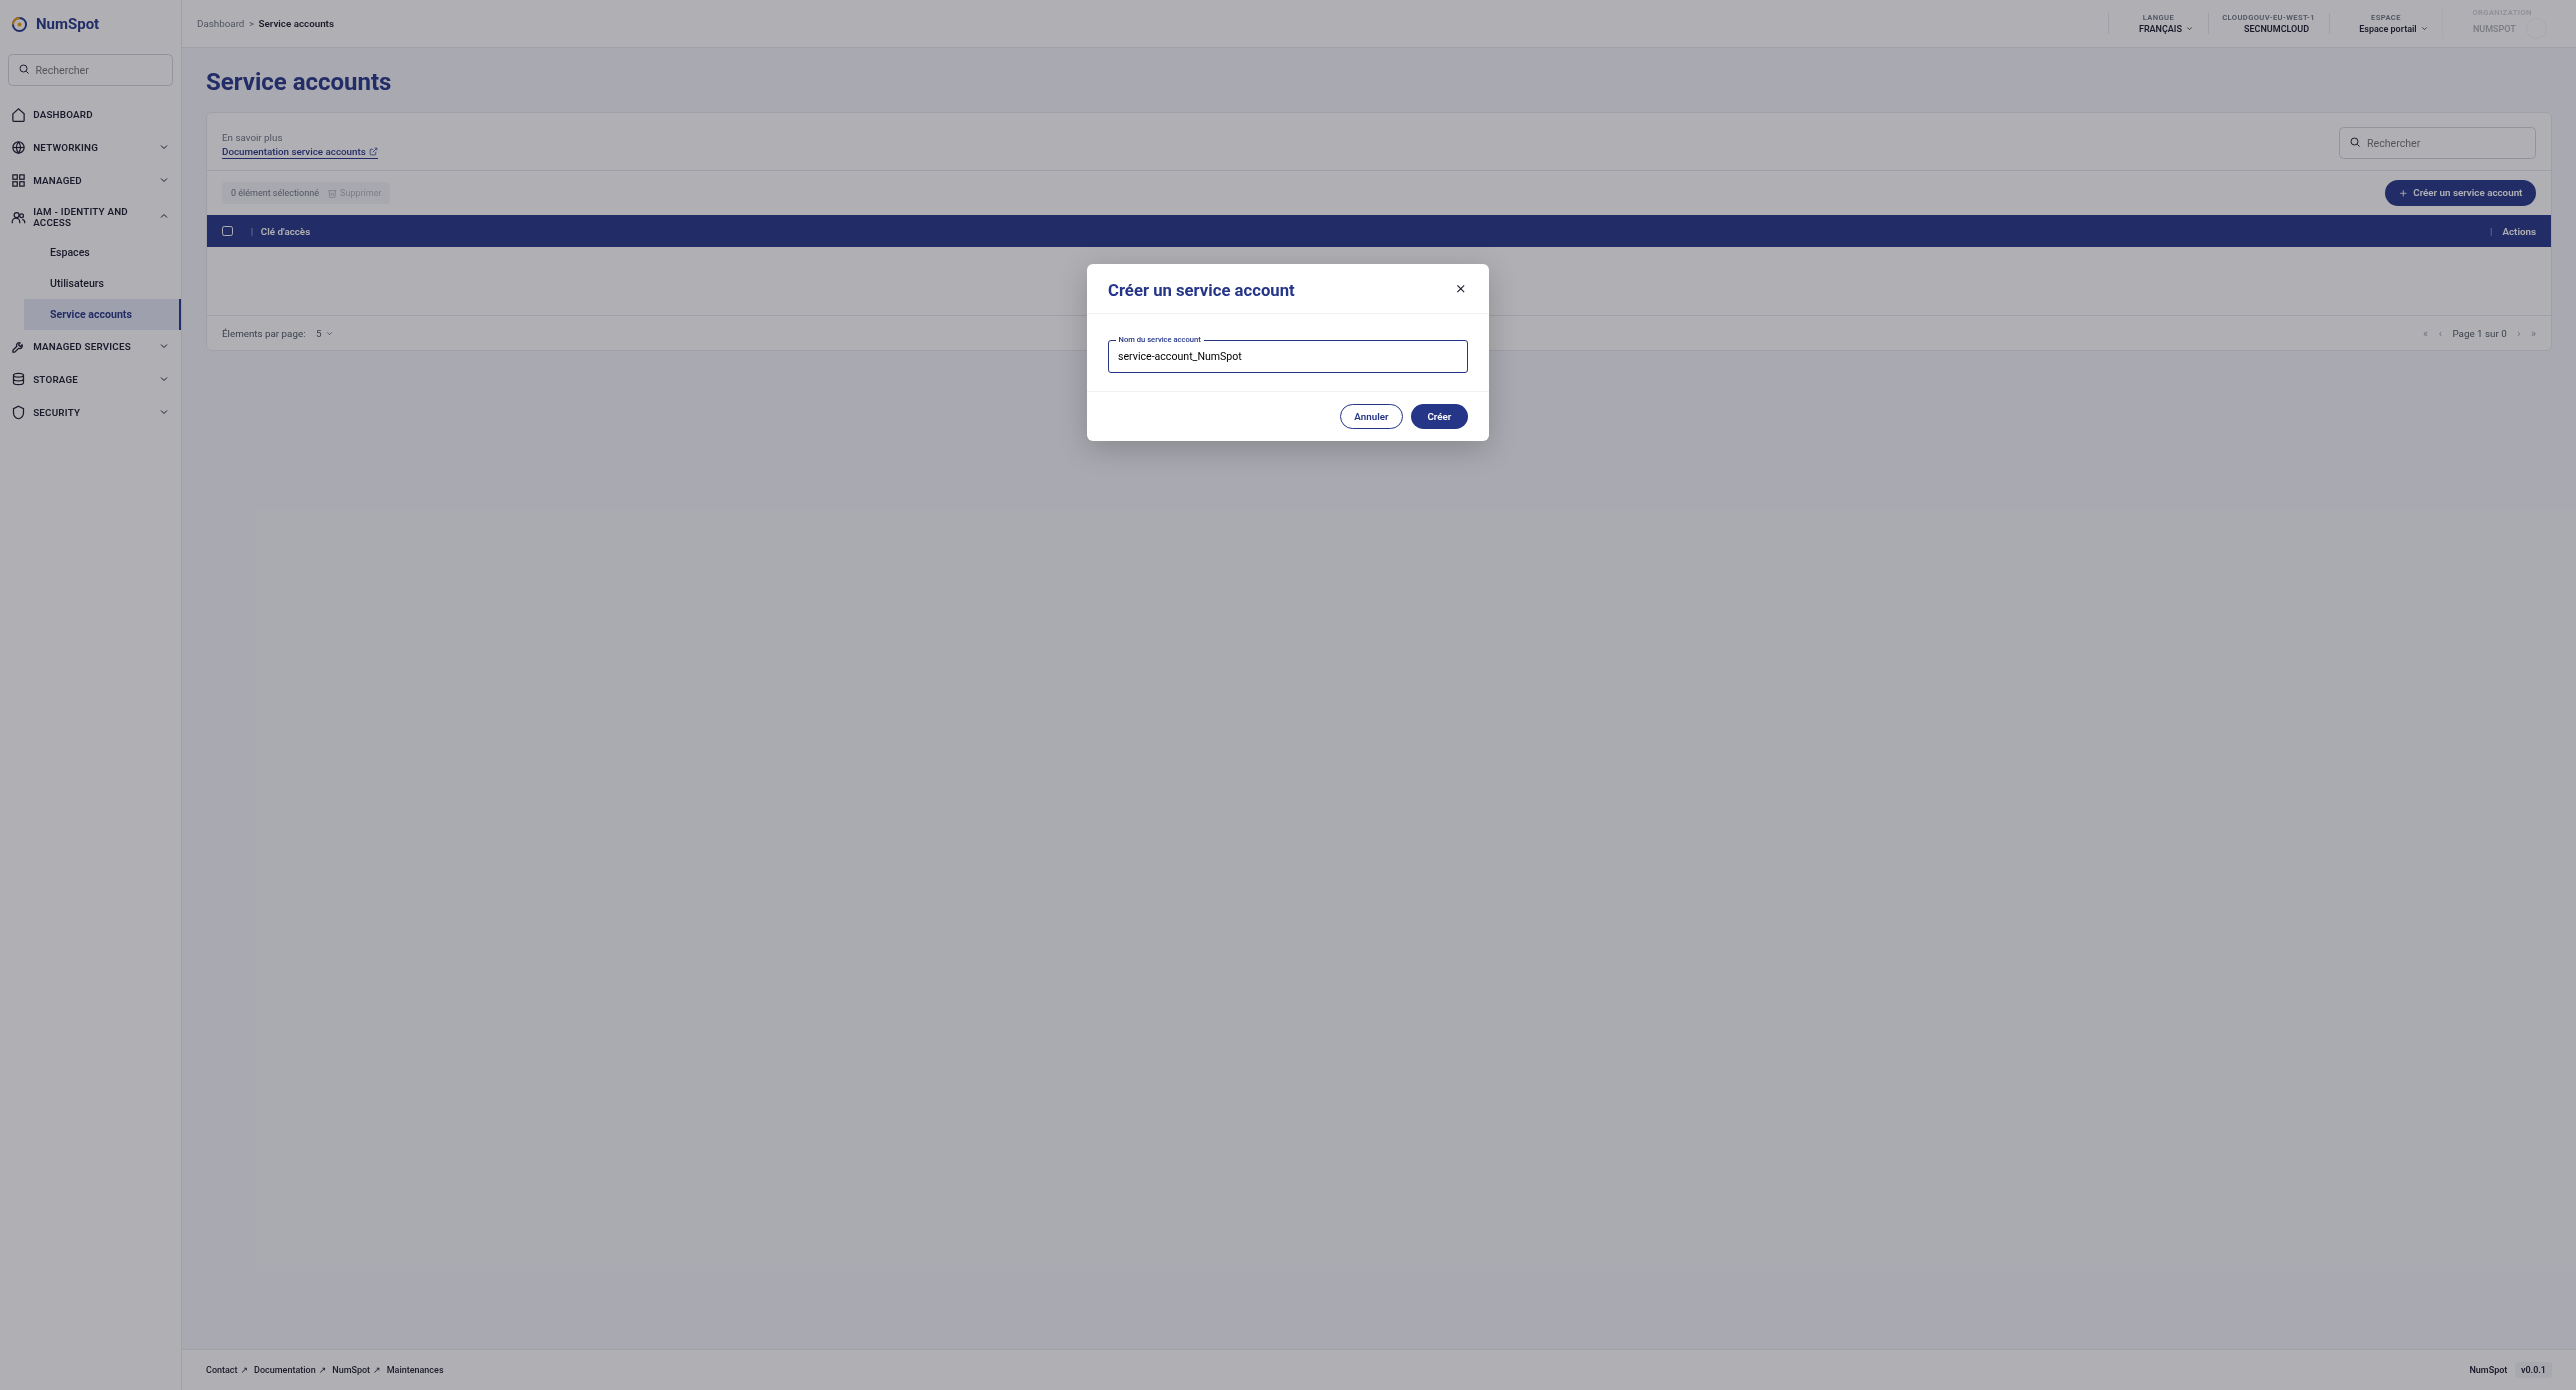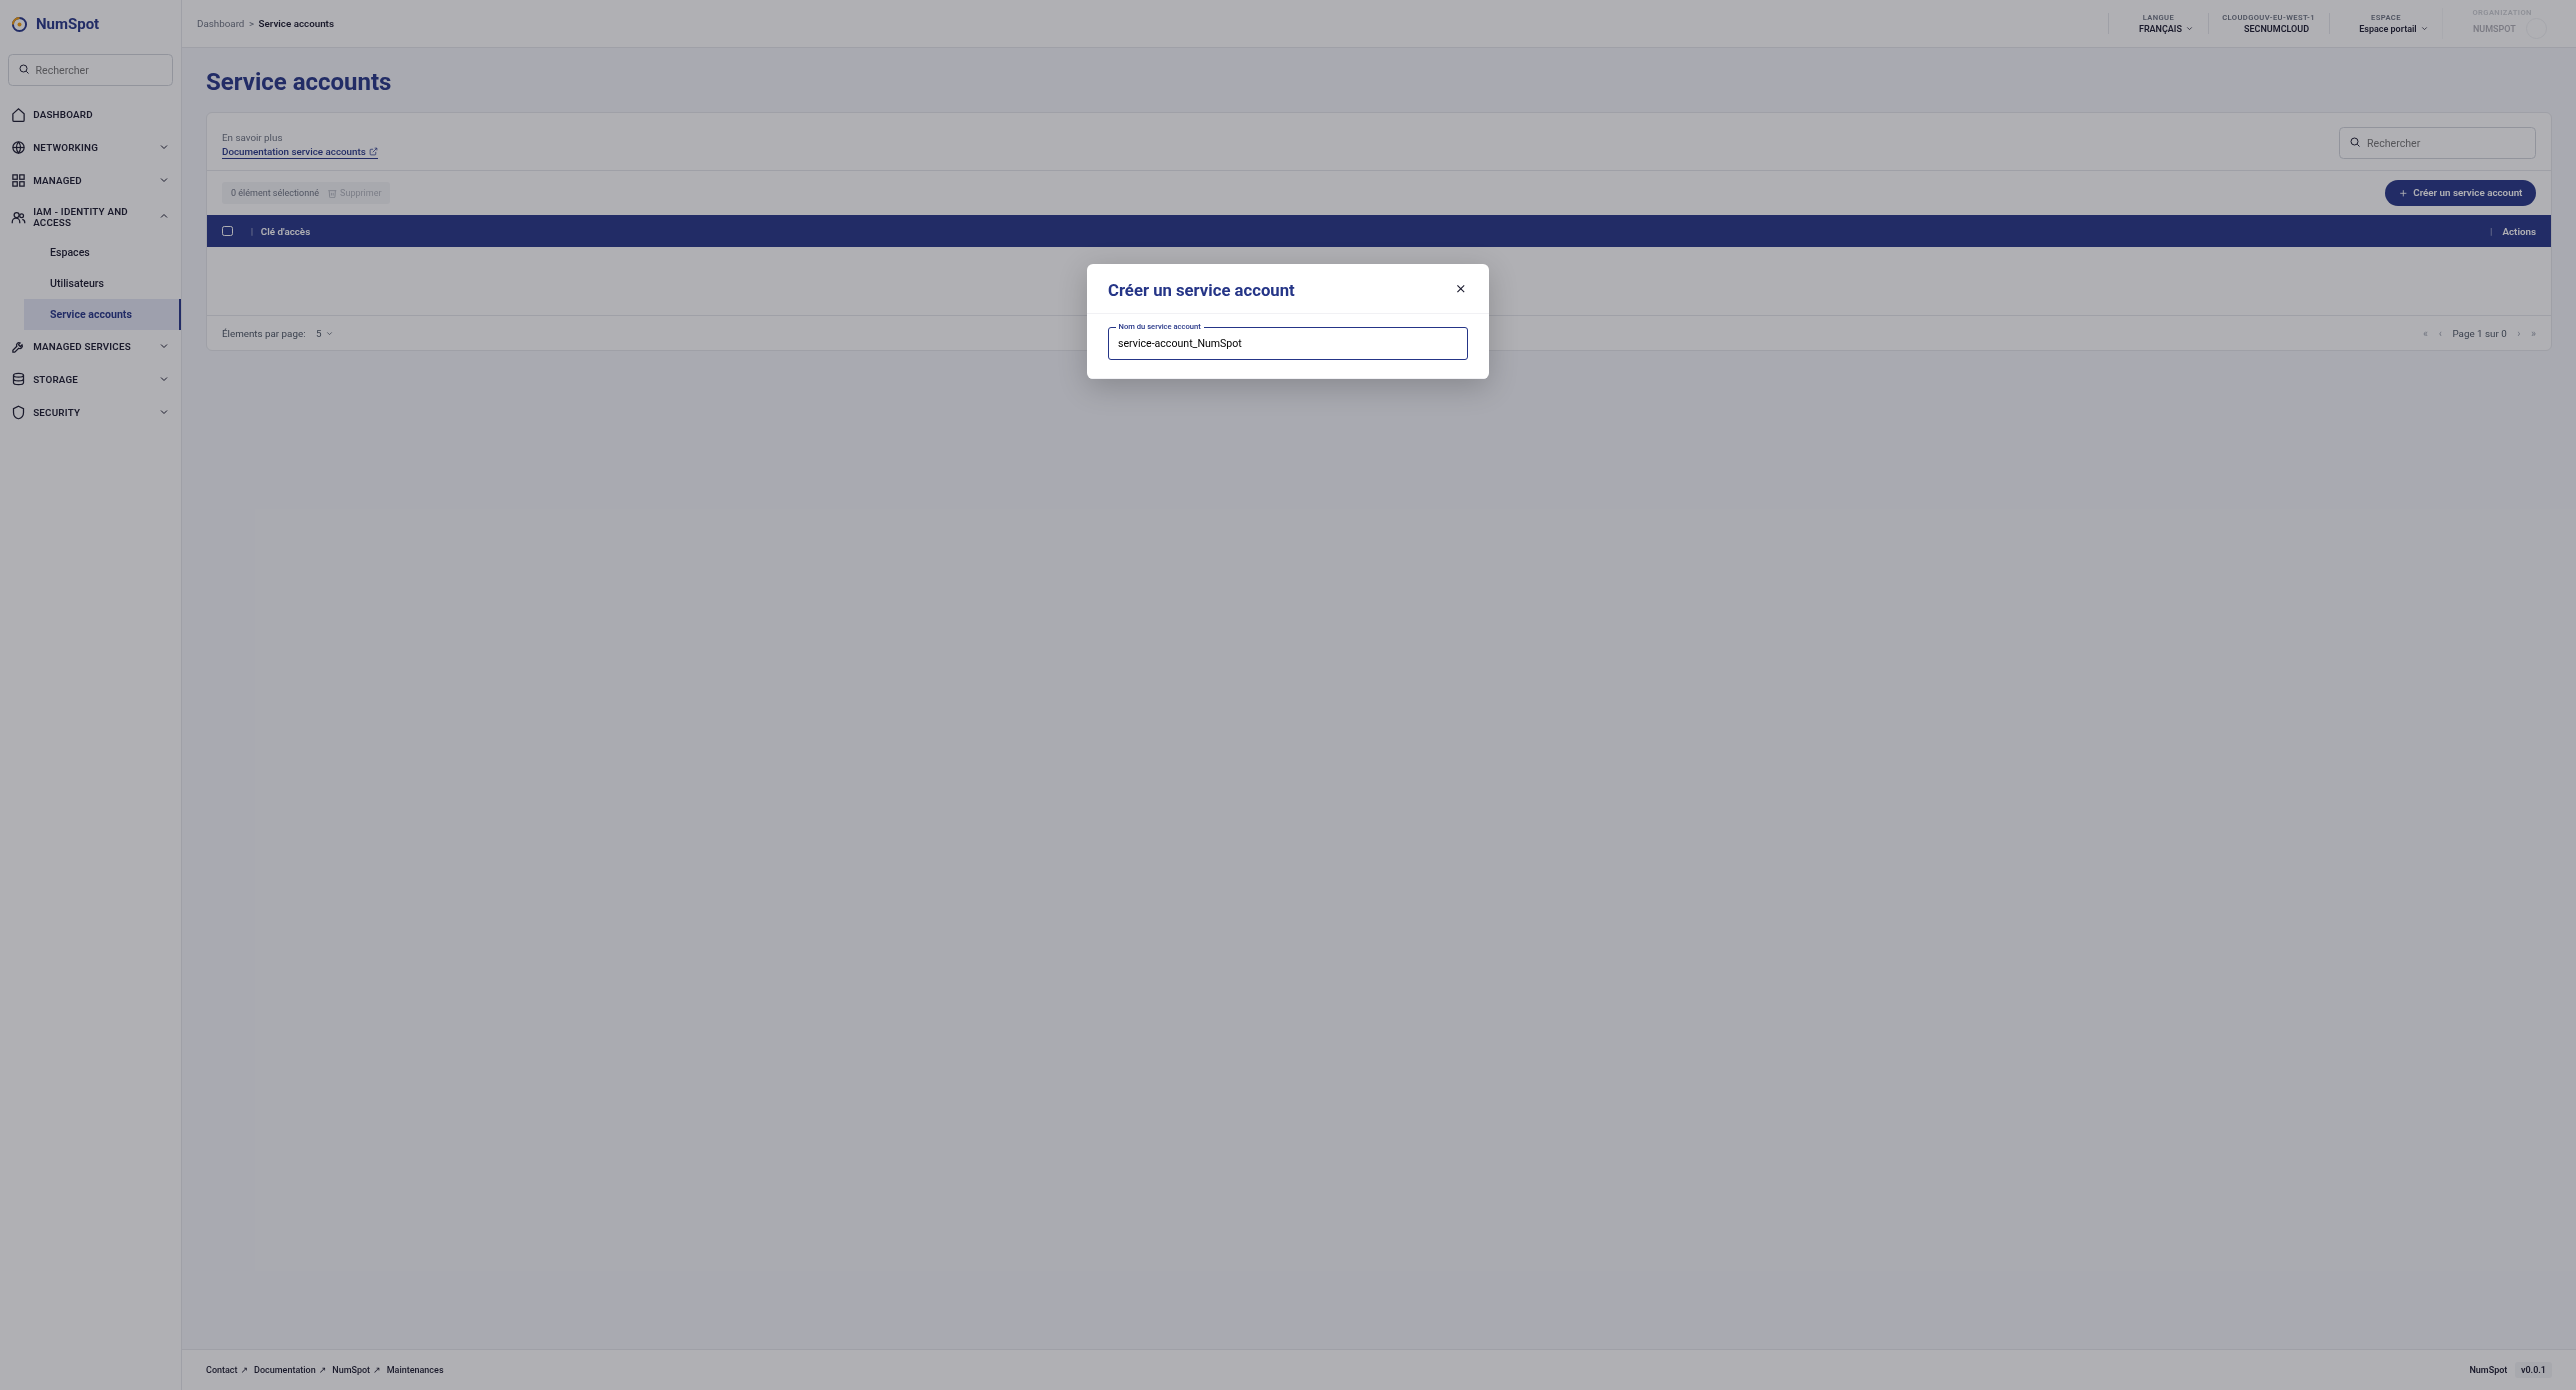--- a/index.html
+++ b/index.html
@@ -52,21 +52,21 @@
 .footer-links { display: flex; gap: 6px; }
 .footer-links a { color: #1a1a2e; text-decoration: none; font-weight: 500; display: flex; align-items: center; gap: 3px; }
 .footer-right { margin-left: auto; display: flex; align-items: center; gap: 7.6px; }
 .ver-badge { background: #f3f4f6; border-radius: 3px; padding: 3px 6px; font-weight: 600; }
 .overlay { position: absolute; inset: 0; background: rgba(30,30,40,0.35); display: flex; align-items: flex-start; justify-content: center; padding-top: 19vh; }
 .modal { background: #fff; border-radius: 6px; width: 402px; box-shadow: 0 7.6px 30px rgba(0,0,0,0.2); overflow: hidden; }
 .modal-head { padding: 16.7px 21px 13.6px; display: flex; align-items: center; justify-content: space-between; }
 .modal-title { font-size: 16.7px; font-weight: 700; color: #253587; }
 .modal-close { font-size: 15px; cursor: pointer; color: #1a1a2e; background: none; border: none; }
 .modal-body { padding: 7.6px 21px 18px; border-top: 0.8px solid #f1f1f4; border-bottom: 0.8px solid #f1f1f4; }
-.field { position: relative; margin-top: 5px; }
+.field { position: relative; margin-top: 18px; }
 .field-label { position: absolute; top: -5.3px; left: 7.6px; background: #fff; padding: 0 3px; font-size: 7.6px; color: #253587; font-weight: 500; }
 .field input { width: 100%; border: 1.1px solid #253587; border-radius: 3px; padding: 9px 9px; font-size: 10.6px; outline: none; }
 .modal-foot { padding: 12px 21px; display: flex; justify-content: flex-end; gap: 7.6px; }
 .btn-outline { border: 0.8px solid #253587; color: #253587; background: #fff; border-radius: 15px; padding: 6px 13.6px; font-size: 9.8px; font-weight: 600; cursor: pointer; }
 .btn-fill { border: none; color: #fff; background: #253587; border-radius: 15px; padding: 6px 16.7px; font-size: 9.8px; font-weight: 600; cursor: pointer; }
 .icon-svg { width: 12px; height: 12px; stroke: currentColor; fill: none; stroke-width: 2; }
 .nav-icon .icon-svg { width: 15px; height: 15px; }
 </style>
 </head>
 <body>
@@ -341,16 +341,20 @@
               <line x1="6" y1="6" x2="18" y2="18"></line>
             </svg>
         </button>
       </div>
       <div class="modal-body">
         <div class="field">
           <span class="field-label">Nom du service account</span>
           <input type="text" value="service-account_NumSpot" style="">
         </div>
       </div>
+      <div class="modal-foot">
+        <button class="btn-outline">Annuler</button>
+        <button class="btn-fill">Créer</button>
+      </div>
     </div>
   </div>
 </div>
 
 
 </body></html>

